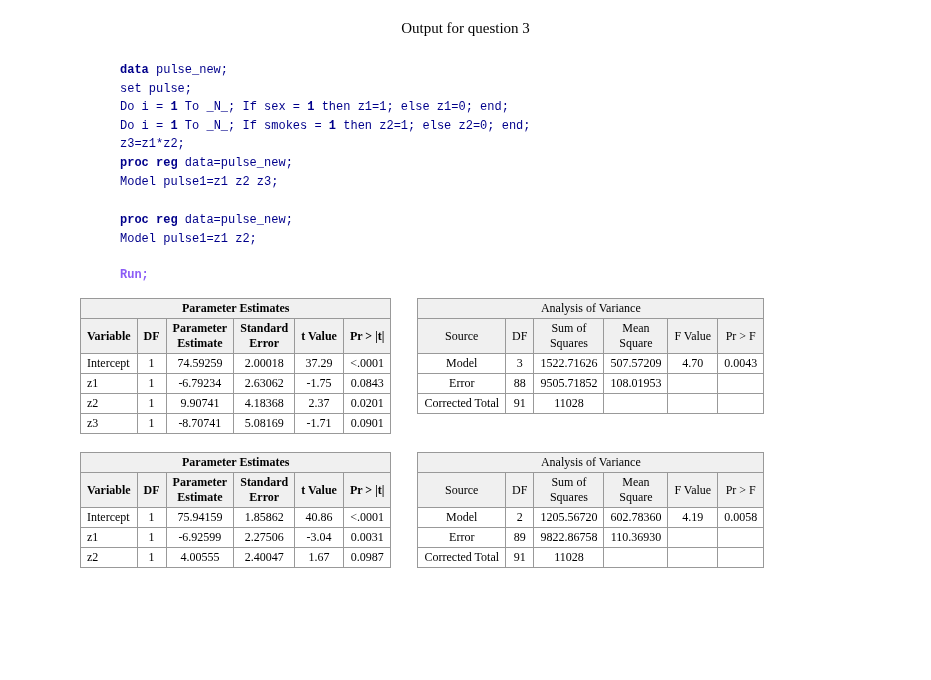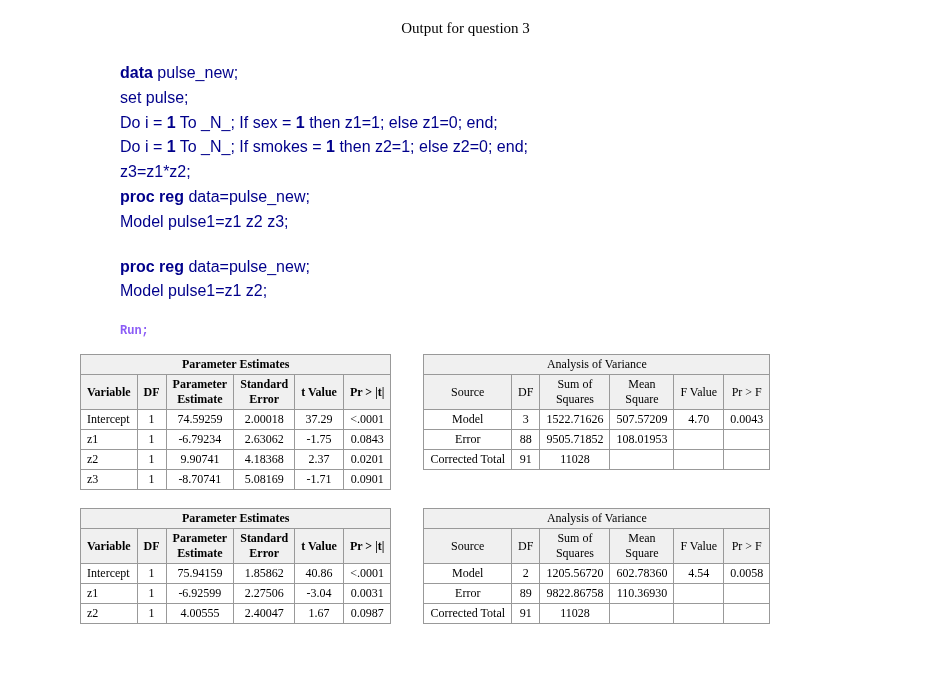--- a/index.html
+++ b/index.html
@@ -12,22 +12,22 @@
       min-height: 680px;
       padding: 20px 40px;
     }
     .page-title {
       text-align: center;
       font-size: 15px;
       margin-bottom: 24px;
       color: #000;
     }
     .code-block {
-      font-family: Liberation Sans, sans-serif;
-      font-size: 16px;
+      font-family: Liberation Mono, monospace;
+      font-size: 12px;
       color: #00008B;
       line-height: 1.55;
       margin-bottom: 10px;
       padding-left: 80px;
     }
     .code-block .kw {
       font-weight: bold;
       color: #00008B;
     }
     .code-block .bold-num {
@@ -36,21 +36,21 @@
     .run-line {
       font-family: 'Courier New', Courier, monospace;
       font-size: 12px;
       font-weight: bold;
       color: #8b5cf6;
       padding-left: 80px;
       margin-bottom: 16px;
     }
     .tables-row {
       display: flex;
-      gap: 22px;
+      gap: 16px;
       margin-bottom: 18px;
       padding-left: 40px;
     }
     table {
       border-collapse: collapse;
       font-size: 12px;
     }
     table th, table td {
       border: 1px solid #999;
       padding: 2px 6px;
@@ -273,21 +273,21 @@
           <th>F Value</th>
           <th>Pr &gt; F</th>
         </tr>
       </thead>
       <tbody>
         <tr>
           <td>Model</td>
           <td>2</td>
           <td>1205.56720</td>
           <td>602.78360</td>
-          <td>4.54</td>
+          <td>4.19</td>
           <td>0.0058</td>
         </tr>
         <tr>
           <td>Error</td>
           <td>89</td>
           <td>9822.86758</td>
           <td>110.36930</td>
           <td></td>
           <td></td>
         </tr>

